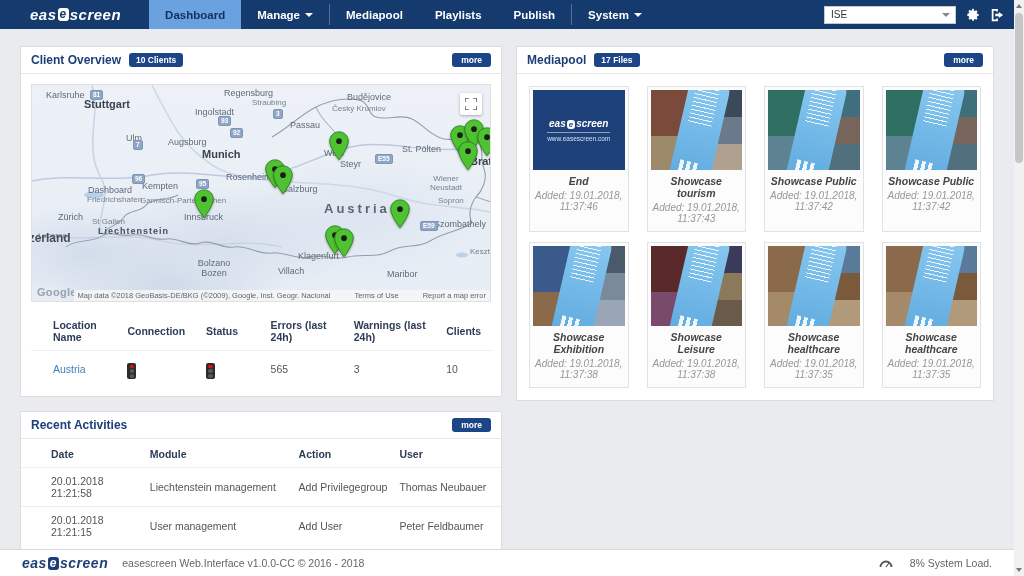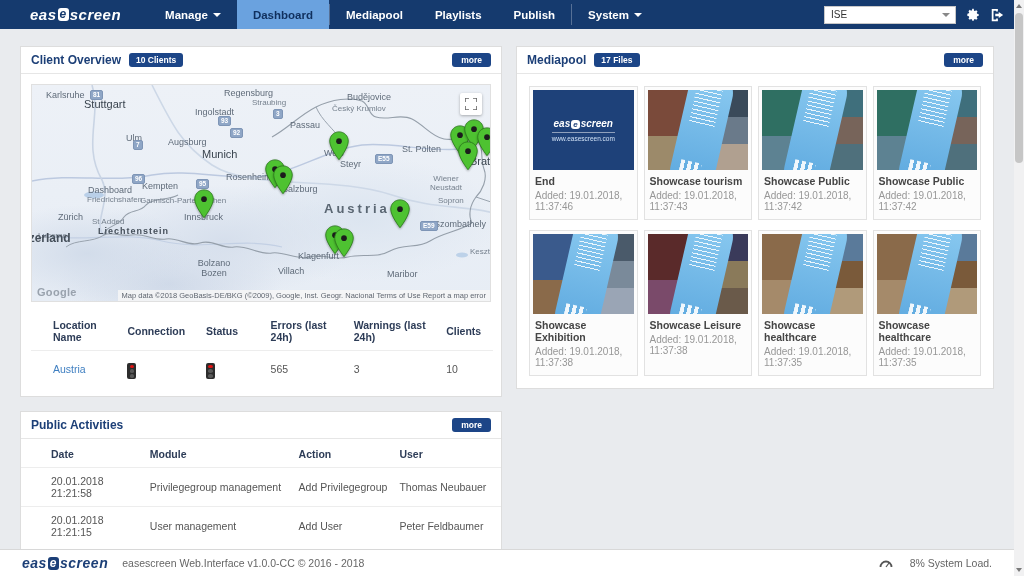--- a/index.html
+++ b/index.html
@@ -49,57 +49,57 @@
          border:1px solid #e0e0e0;
          background:
            radial-gradient(150px 70px at 12% 78%, #d2dcea 0%, rgba(210,220,234,0) 70%),
            radial-gradient(190px 80px at 42% 72%, #d6dfec 0%, rgba(214,223,236,0) 70%),
            radial-gradient(200px 90px at 72% 62%, #dce5f0 0%, rgba(220,229,240,0) 70%),
            radial-gradient(160px 70px at 30% 92%, #cfd9e8 0%, rgba(207,217,232,0) 70%),
            linear-gradient(#edf1f7,#e7edf5); }
   .map svg.lines { position:absolute; inset:0; }
   .city { position:absolute; font-size:9px; color:#5f6b79; white-space:nowrap; }
   .city.small { font-size:8px; color:#76818e; }
-  .city.major { font-size:11px; font-weight:normal; color:#39434e; }
+  .city.major { font-size:11px; font-weight:bold; color:#39434e; }
   .city.country { font-weight:bold; font-size:9px; letter-spacing:1px; color:#454f5a; }
   .city.country-big { font-weight:bold; font-size:12px; color:#454f5a; }
   .city.region { font-size:13px; font-weight:bold; letter-spacing:3px; color:#5a6672; }
   .city.wrap { white-space:normal; width:44px; text-align:center; line-height:1.1; }
   .shield { position:absolute; font-size:6.5px; font-weight:bold; color:#fff;
             background:#8fa6c6; border:1px solid #7e95b6; border-radius:2px;
             padding:0 2px; line-height:8px; }
   .pin { position:absolute; width:22px; height:30px; cursor:pointer;
          filter:drop-shadow(0 1px 1px rgba(0,0,0,.35)); }
   .fs-btn { position:absolute; top:8px; right:8px; width:22px; height:22px; background:#fff;
             border-radius:2px; box-shadow:0 1px 3px rgba(0,0,0,.3); cursor:pointer;
             display:flex; align-items:center; justify-content:center; }
   .gmap-logo { position:absolute; left:5px; bottom:3px; font-size:11px; font-weight:bold;
                color:#99a2ad; letter-spacing:.3px; cursor:pointer; }
   .map-attrib { position:absolute; right:0; bottom:0; font-size:7.5px; color:#5f6670;
-                background:rgba(246,246,246,.85); padding:1px 4px; display:flex; gap:2px;
+                background:rgba(246,246,246,.85); padding:1px 4px; display:flex; gap:24px;
                 align-items:center; }
   .map-attrib .link { cursor:pointer; }
 
   
   table { border-collapse:collapse; width:100%; table-layout:fixed; }
   .client-table { margin:2px 10px 10px; width:462px; }
   th { font-size:10.5px; font-weight:bold; color:#2d3c57; text-align:left; padding:7px 4px; }
   td { font-size:10.5px; color:#555; padding:7px 4px; border-top:1px solid #ededed; }
   .client-table th:first-child, .client-table td:first-child { padding-left:22px; }
   a.loc-link { color:#3f7fc1; text-decoration:none; cursor:pointer; }
   .tl { display:inline-flex; flex-direction:column; align-items:center; justify-content:space-evenly;
         width:9px; height:16px; background:#2c2c2c; border-radius:2px; }
   .tl i { width:4.5px; height:3.5px; border-radius:50%; background:#5a5a5a; }
   .tl i.on { background:#e01212; }
 
   .recent-table { margin:2px 0 12px; width:480px; }
   .recent-table th:first-child, .recent-table td:first-child { padding-left:30px; }
 
   
-  .media-grid { display:grid; grid-template-columns:repeat(4,1fr); gap:10px 6px; padding:12px; }
+  .media-grid { display:grid; grid-template-columns:repeat(4,1fr); gap:10px 18px; padding:12px; }
   .tile { border:1px solid #e2e2e2; background:#fcfcfc; padding:3px; cursor:pointer; }
   .thumb { position:relative; height:80px; overflow:hidden; }
   .thumb .b { position:absolute; }
   .b1 { left:0; top:0; width:56%; height:58%; background:var(--a); }
   .b2 { left:0; top:58%; width:56%; height:42%; background:var(--b); }
   .b3 { right:0; top:0; width:44%; height:34%; background:var(--c); }
   .b4 { right:0; top:34%; width:44%; height:33%; background:var(--d); }
   .b5 { right:0; top:67%; width:44%; height:33%; background:var(--e); }
   .ribbon { position:absolute; left:31%; top:-25%; width:45%; height:155%;
             background:linear-gradient(180deg,#8ccbf1,#5ba7de);
@@ -114,21 +114,21 @@
   .v2{--a:#2f6f62;--b:#5d8292;--c:#3f6f7c;--d:#77645a;--e:#4f707c;}
   .v3{--a:#3a5a8c;--b:#8a6a4a;--c:#4a5a6a;--d:#7a8a9a;--e:#9aa5b5;}
   .v4{--a:#5a2a2a;--b:#7a4a6a;--c:#3a3a5a;--d:#8a7a5a;--e:#6a5a4a;}
   .v5{--a:#8a6a4a;--b:#a58a6a;--c:#5a7a9a;--d:#7a5a3a;--e:#b09a7a;}
   .endcard { height:80px; background:#1e4179; display:flex; flex-direction:column;
              align-items:center; justify-content:center; gap:3px; }
   .mini-logo { font-style:italic; font-weight:bold; font-size:10px; color:#fff; }
   .mini-logo .logo-e { font-size:8px; line-height:9px; color:#1e4179; }
   .mini-url { font-size:6.5px; color:#cfe0f5; border-top:1px solid rgba(255,255,255,.5);
               padding-top:2px; }
-  .cap { text-align:left; padding:5px 2px 4px; }
+  .cap { text-align:center; padding:5px 2px 4px;font-style:italic; }
   .cap-name { font-size:10.5px; font-weight:bold; color:#454545; }
   .cap-added { font-size:10px; color:#979797; margin-top:3px; }
 
   
   .footer { position:absolute; left:0; bottom:0; width:1014px; height:27px; background:#fff;
             border-top:1px solid #d8d8d8; display:flex; align-items:center; padding:0 22px; }
   .footer .logo { color:#1c3f77; padding:0; font-size:14px; }
   .footer .logo .logo-e { background:#1c3f77; color:#fff; }
   .footer-text { font-size:10.5px; color:#666; margin-left:14px; }
   .footer-right { margin-left:auto; display:flex; align-items:center; gap:17px;
@@ -150,26 +150,26 @@
 
 <div class="page">
 
   <div class="navbar">
     <div class="logo">
       <span>eas</span>
         <span class="logo-e">e</span>
         <span>screen</span>
     </div>
     <div class="nav-items">
+      <div class="nav-item active">
+          <span>Dashboard</span>
+        </div>
       <div class="nav-item">
           <span>Manage</span>
           <i class="caret"></i>
-        </div>
-      <div class="nav-item active">
-          <span>Dashboard</span>
         </div>
       <div class="nav-sep"></div>
       <div class="nav-item">
           <span>Mediapool</span>
         </div>
       <div class="nav-item">
           <span>Playlists</span>
         </div>
       <div class="nav-item">
           <span>Publish</span>
@@ -237,21 +237,21 @@
           <span class="city small" style="left:55px;top:110px">Friedrichshafen</span>
           <span class="city" style="left:315px;top:7px">Budějovice</span>
           <span class="city small" style="left:300px;top:19px">Český Krumlov</span>
           <span class="city" style="left:258px;top:35px">Passau</span>
           <span class="city" style="left:292px;top:63px">Wels</span>
           <span class="city" style="left:308px;top:74px">Steyr</span>
           <span class="city" style="left:370px;top:59px">St. Pölten</span>
           <span class="city small wrap" style="left:392px;top:90px">Wiener Neustadt</span>
           <span class="city" style="left:250px;top:99px">Salzburg</span>
           <span class="city" style="left:26px;top:127px">Zürich</span>
-          <span class="city small" style="left:60px;top:132px">St Added</span>
+          <span class="city small" style="left:60px;top:132px">St Gallen</span>
           <span class="city country" style="left:66px;top:141px">Liechtenstein</span>
           <span class="city small" style="left:6px;top:146px">Lucerne</span>
           <span class="city" style="left:152px;top:127px">Innsbruck</span>
           <span class="city wrap" style="left:160px;top:174px">Bolzano Bozen</span>
           <span class="city" style="left:266px;top:166px">Klagenfurt</span>
           <span class="city" style="left:246px;top:181px">Villach</span>
           <span class="city" style="left:355px;top:184px">Maribor</span>
           <span class="city" style="left:402px;top:134px">Szombathely</span>
           <span class="city small" style="left:406px;top:111px">Sopron</span>
           <span class="city region" style="left:292px;top:116px">Austria</span>
@@ -361,40 +361,40 @@
             <td>565</td>
             <td>3</td>
             <td>10</td>
           </tr>
         </tbody>
           </table>
       </div>
 
       <div class="panel">
         <div class="panel-head">
-          <span class="panel-title">Public Activities</span>
+          <span class="panel-title">Recent Activities</span>
           <span class="more-btn">more</span>
         </div>
         <table class="recent-table">
           <colgroup>
               <col style="width:26%">
               <col style="width:31%">
               <col style="width:21%">
               <col style="width:22%">
             </colgroup>
           <tbody>
               <tr>
             <th>Date</th>
             <th>Module</th>
             <th>Action</th>
             <th>User</th>
           </tr>
           <tr>
             <td>20.01.2018 21:21:58</td>
-            <td>Privilegegroup management</td>
+            <td>Liechtenstein management</td>
             <td>Add Privilegegroup</td>
             <td>Thomas Neubauer</td>
           </tr>
           <tr>
             <td>20.01.2018 21:21:15</td>
             <td>User management</td>
             <td>Add User</td>
             <td>Peter Feldbaumer</td>
           </tr>
 

